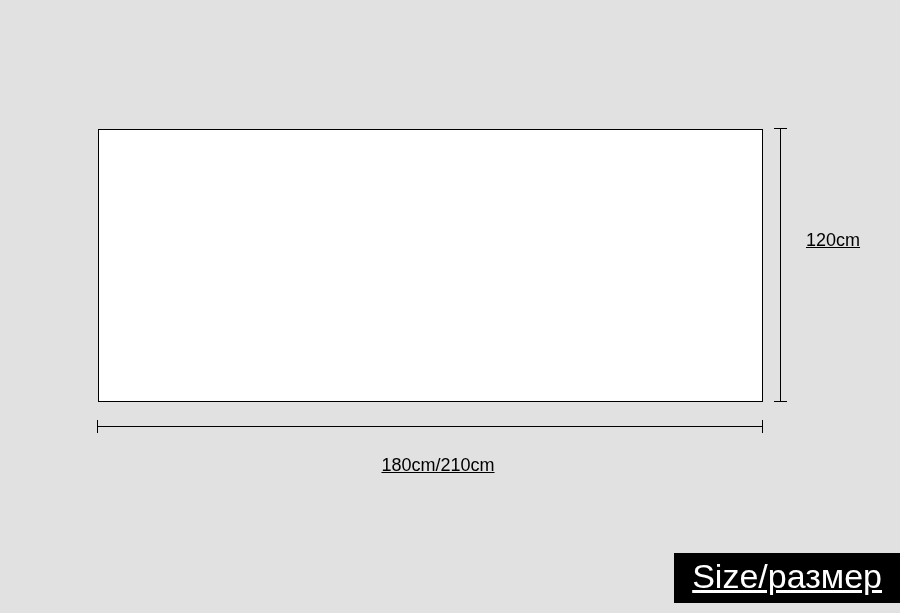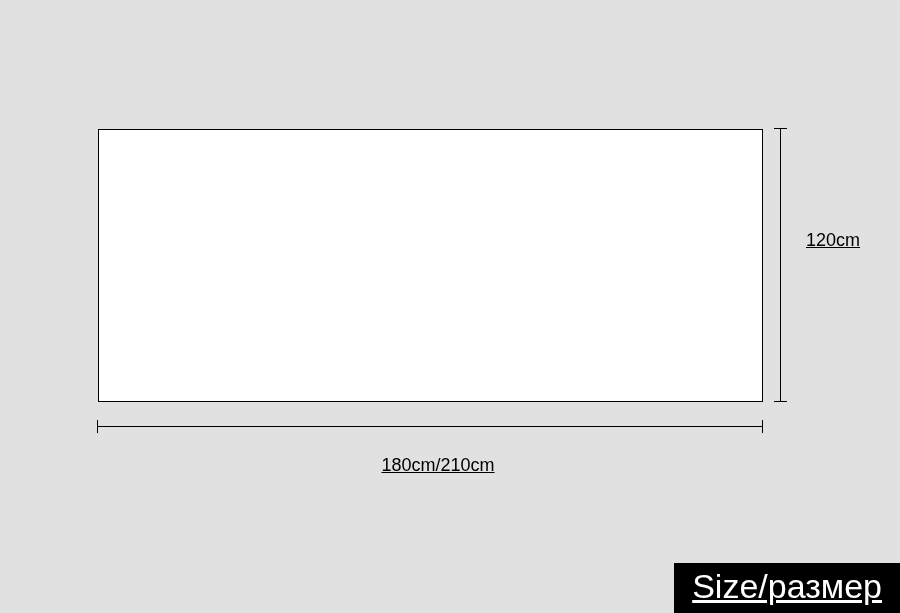--- a/index.html
+++ b/index.html
@@ -79,21 +79,21 @@
     left: 0;
     top: 455px;
     width: 876px;
     text-align: center;
     font-size: 18px;
     color: #000000;
   }
   .size-tag {
     position: absolute;
     right: 0;
-    bottom: 0;
+    bottom: 10px;
     background: #000000;
     color: #ffffff;
     font-size: 34px;
     padding: 6px 18px 10px 18px;
     line-height: 1;
   }
 </style>
 </head>
 <body>
 

